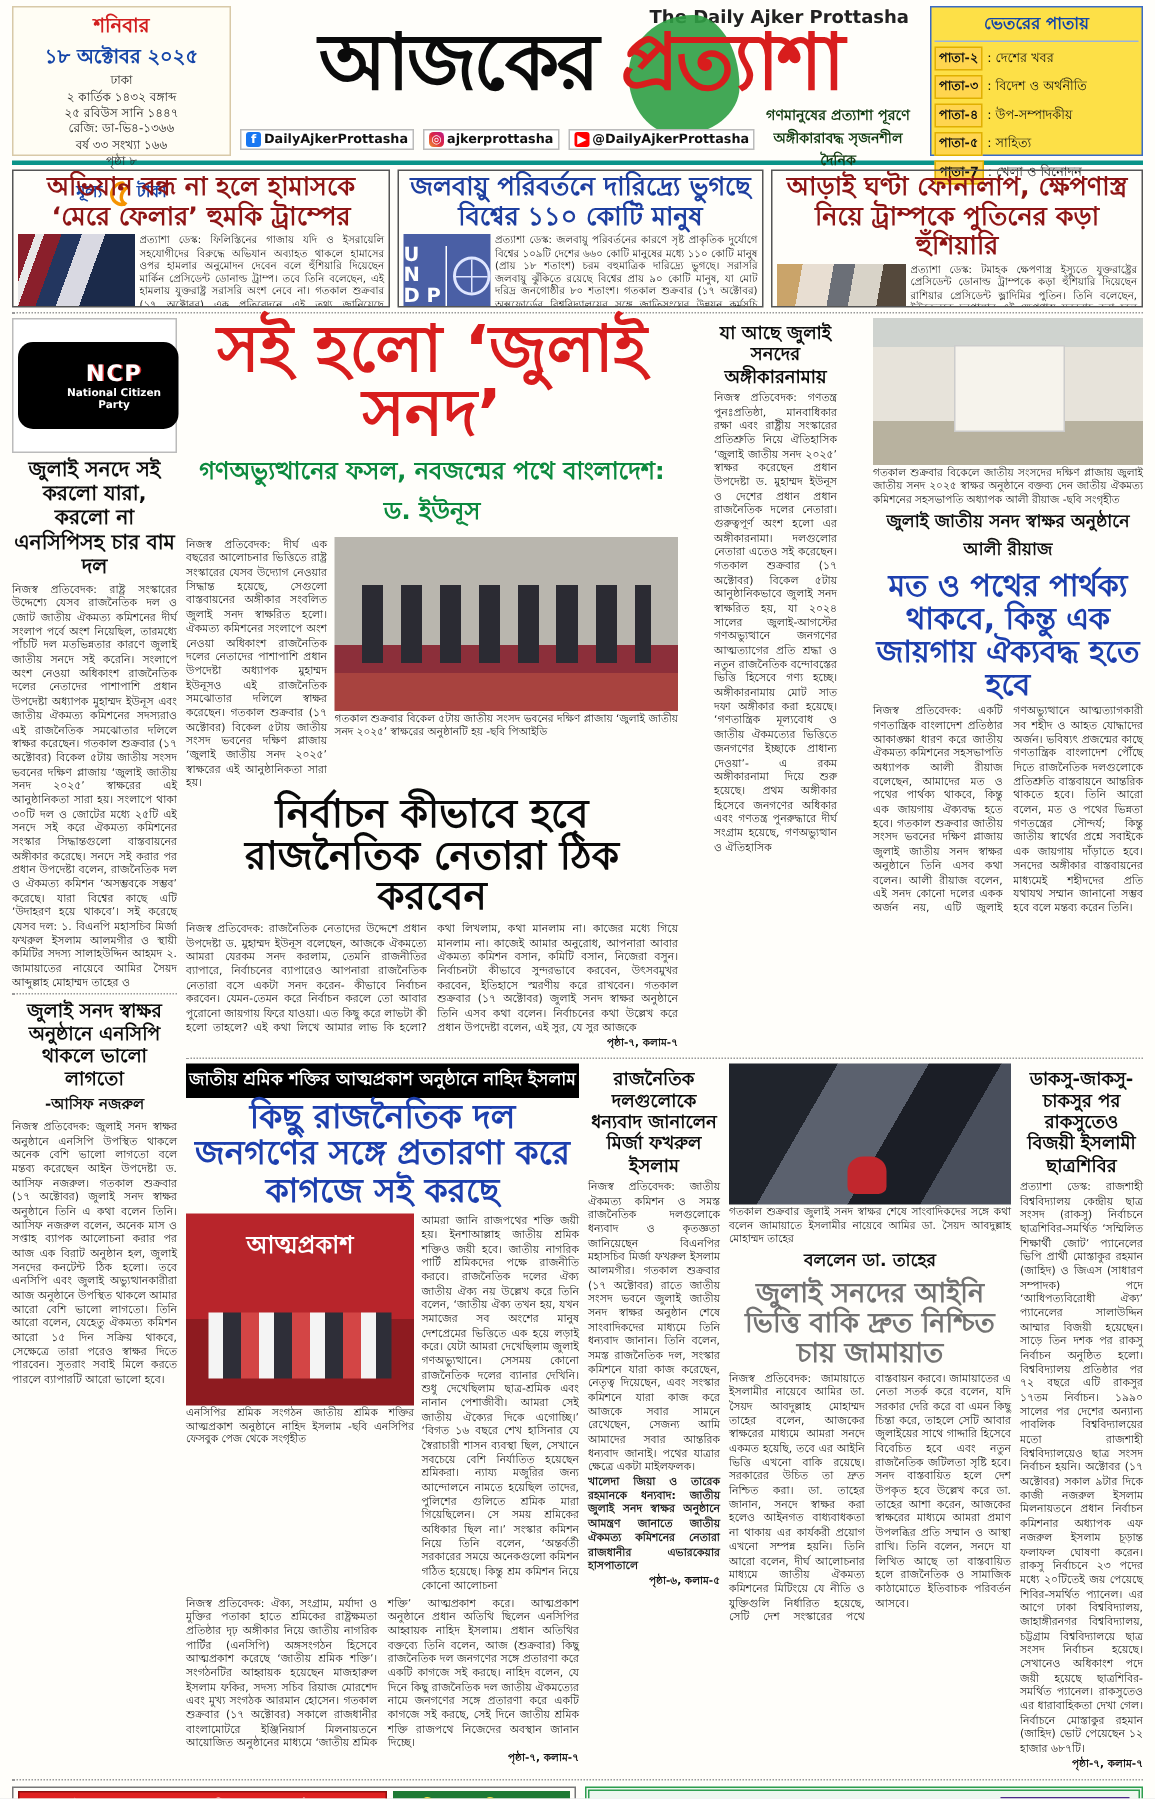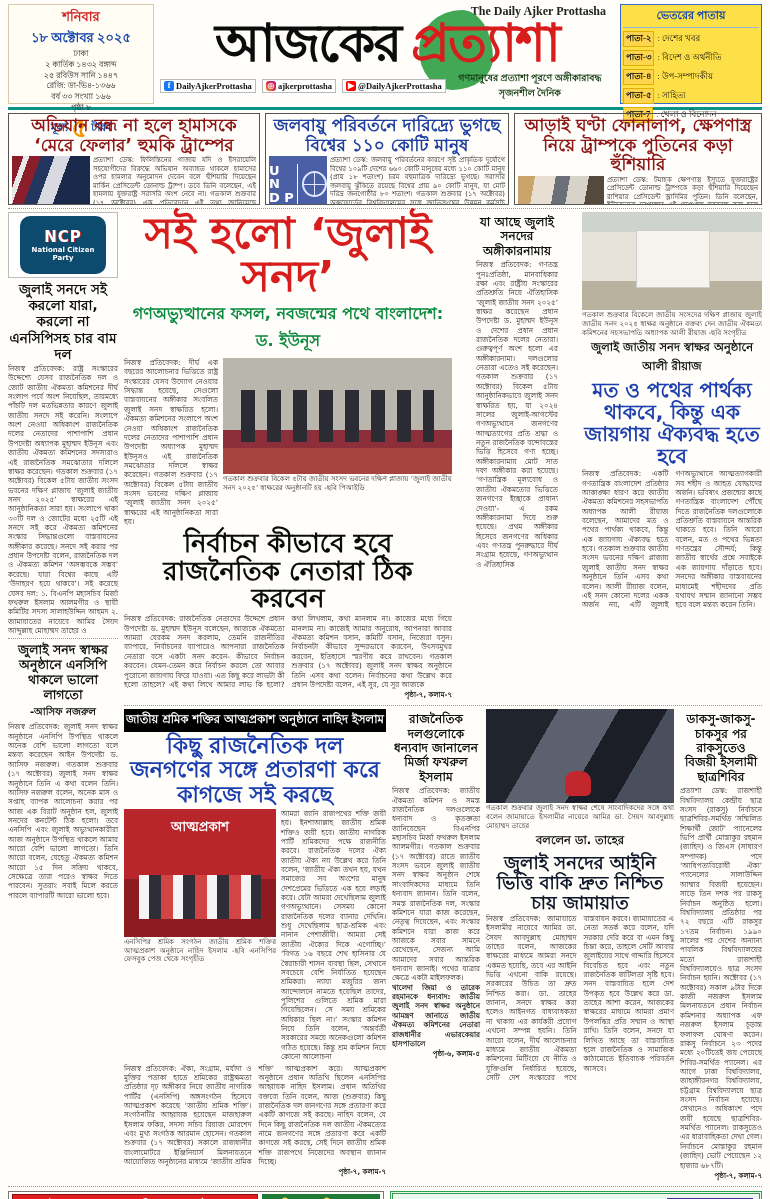--- a/index.html
+++ b/index.html
@@ -1,20 +1,20 @@
 <!DOCTYPE html>
 <html><head>
 <meta charset="utf-8">
 <style>
   html,body{margin:0;padding:0;background:#e8e8e8;}
   .page{width:770px;height:1199px;margin:0 auto;background:#fffefa;
     font-family:"DejaVu Sans","Liberation Sans",sans-serif;color:#111;
     box-sizing:border-box;overflow:hidden;position:relative;padding:4px 8px;}
   
-  .hdr{display:flex;gap:6px;height:100px;font-family:Liberation Serif, serif;}
+  .hdr{display:flex;gap:6px;height:100px;}
   .datebox{width:146px;border:1px solid #d8c9a8;background:#fffdf4;text-align:center;
     padding:2px;box-sizing:border-box;display:flex;flex-direction:column;justify-content:flex-start;}
   .db-day{color:#d21f1f;font-weight:bold;font-size:13px;}
   .db-date{color:#1545a8;font-weight:bold;font-size:13px;}
   .db-sm{font-size:8px;line-height:1.35;color:#222;}
   .db-price{display:flex;align-items:center;justify-content:center;gap:3px;margin-top:2px;}
   .db-price .lbl{color:#1545a8;font-weight:bold;font-size:11px;}
   .db-price .num{color:#f59300;font-weight:bold;font-size:26px;line-height:1;}
   .mast{flex:1;position:relative;text-align:center;}
   .mast-top{font-size:12px;font-weight:bold;color:#222;text-align:right;padding-right:8px;}
@@ -53,22 +53,22 @@
   .undp-g:before{content:"";position:absolute;left:50%;top:0;bottom:0;width:1px;background:#dfe6ff;}
   .undp-g:after{content:"";position:absolute;top:50%;left:0;right:0;height:1px;background:#dfe6ff;}
   .ph-call{width:86px;height:50px;background:
      linear-gradient(100deg,#caa46a 0 18%,#e8ded2 18% 40%,#6b6f77 40% 55%,#d8d3c8 55% 75%,#55493c 75% 100%);}
   .pref{font-size:7px;font-weight:bold;text-align:right;color:#111;}
   .dotrule{border:none;border-top:1px dotted #999;margin:3px 0;}
   
   .band{display:flex;gap:6px;}
   .colA{width:110px;flex:none;}
   .ncp{border:1px solid #bbb;background:#fff;padding:3px;text-align:center;}
-  .ncp-circle{margin:0 auto;width:86px;height:58px;background:#0c4a6e;border-radius:10px;color:#fff;
-    display:flex;flex-direction:column;align-items:center;justify-content:center;}
+  .ncp-circle{margin:12px auto;width:86px;height:58px;background:#000000;border-radius:10px;color:#fff;
+    display:flex;flex-direction:column;align-items:center;justify-content:center;padding-left:21px;}
   .ncp-cap{font-size:15px;font-weight:bold;letter-spacing:1px;color:#fff;text-shadow:1px 0 #c62828;}
   .ncp-sub{font-size:7px;font-weight:bold;}
   h4.art{margin:3px 0 2px 0;font-size:13.5px;line-height:1.2;text-align:center;color:#0d0d0d;}
   .byline{font-size:10px;font-weight:bold;text-align:center;margin:1px 0;}
   .body{font-size:7.2px;line-height:1.3;text-align:justify;color:#1c1c1c;}
   .mainR{flex:1;min-width:0;}
   .leadband{display:flex;gap:24px;}
   .colB{width:328px;flex:none;}
   .lead-h{margin:0;text-align:center;font-size:43px;line-height:1.0;color:#d81d1d;font-weight:bold;}
   .lead-sub{margin:3px 0;text-align:center;font-size:16px;color:#0c8a3e;font-weight:bold;}
@@ -90,29 +90,29 @@
   .kicker{font-size:11.5px;font-weight:bold;text-align:center;margin:2px 0;}
   .riaz-h{margin:1px 0 2px 0;text-align:center;font-size:20px;line-height:1.1;color:#1d3fae;font-weight:bold;}
   
   .midband{display:flex;gap:6px;margin-top:4px;border-top:1px dotted #999;padding-top:3px;}
   .colB2{width:262px;flex:none;}
   .kbar{background:#000000;color:#fff;font-size:11.5px;font-weight:bold;text-align:center;padding:2px 0;}
   .nahid-h{margin:2px 0;text-align:center;font-size:22px;line-height:1.1;color:#1d3fae;font-weight:bold;}
   .nahid-flex{display:flex;gap:5px;}
   .ph-nahid{width:152px;height:128px;flex:none;background:
      linear-gradient(180deg,#b8252b 0 55%,#8e1b20 55% 100%);position:relative;}
-  .ph-nahid .bnr{position:absolute;top:8px;left:0;right:0;text-align:center;color:#fff;font-size:13px;font-weight:bold;}
+  .ph-nahid .bnr{position:absolute;top:8px;left:0;right:0;text-align:center;color:#fff;font-size:16px;font-weight:bold;}
   .ph-nahid:before{content:"";position:absolute;bottom:14%;left:10%;width:80%;height:34%;
      background:repeating-linear-gradient(90deg,#f4f4f4 0 10px,#2e2e38 10px 22px,#d34545 22px 34px);}
   .colC1{width:88px;flex:none;}
   .colC2{width:188px;flex:none;}
   .ph-fakhrul{width:100%;height:94px;background:
      linear-gradient(120deg,#20242c 0 30%,#5b616e 30% 55%,#1b1e26 55% 75%,#494f5c 75% 100%);position:relative;}
   .ph-fakhrul:before{content:"";position:absolute;left:42%;bottom:8%;width:14%;height:26%;background:#c1272d;border-radius:40% 40% 20% 20%;}
-  .taher-h{margin:1px 0;text-align:center;font-size:18px;line-height:1.1;color:#0f172a;font-weight:bold;}
+  .taher-h{margin:1px 0;text-align:center;font-size:18px;line-height:1.1;color:#737373;font-weight:bold;}
   .colC3{flex:1;min-width:0;}
   .note{font-weight:bold;}
   
   .botband{display:flex;gap:6px;margin-top:4px;border-top:1px dotted #999;padding-top:4px;height:238px;}
   .special{width:376px;flex:none;border:1px solid #777;box-sizing:border-box;padding:2px 3px;}
   .sp-top{display:flex;gap:4px;align-items:stretch;}
   .redbar{flex:1;background:#e02020;color:#fff;font-size:11.5px;font-weight:bold;text-align:center;padding:2px 2px;
      border:1px solid #8e0e0e;}
   .greenlbl{width:118px;background:#1e7a34;color:#ffe14d;font-size:12px;font-weight:bold;text-align:center;padding:2px 0;}
   

